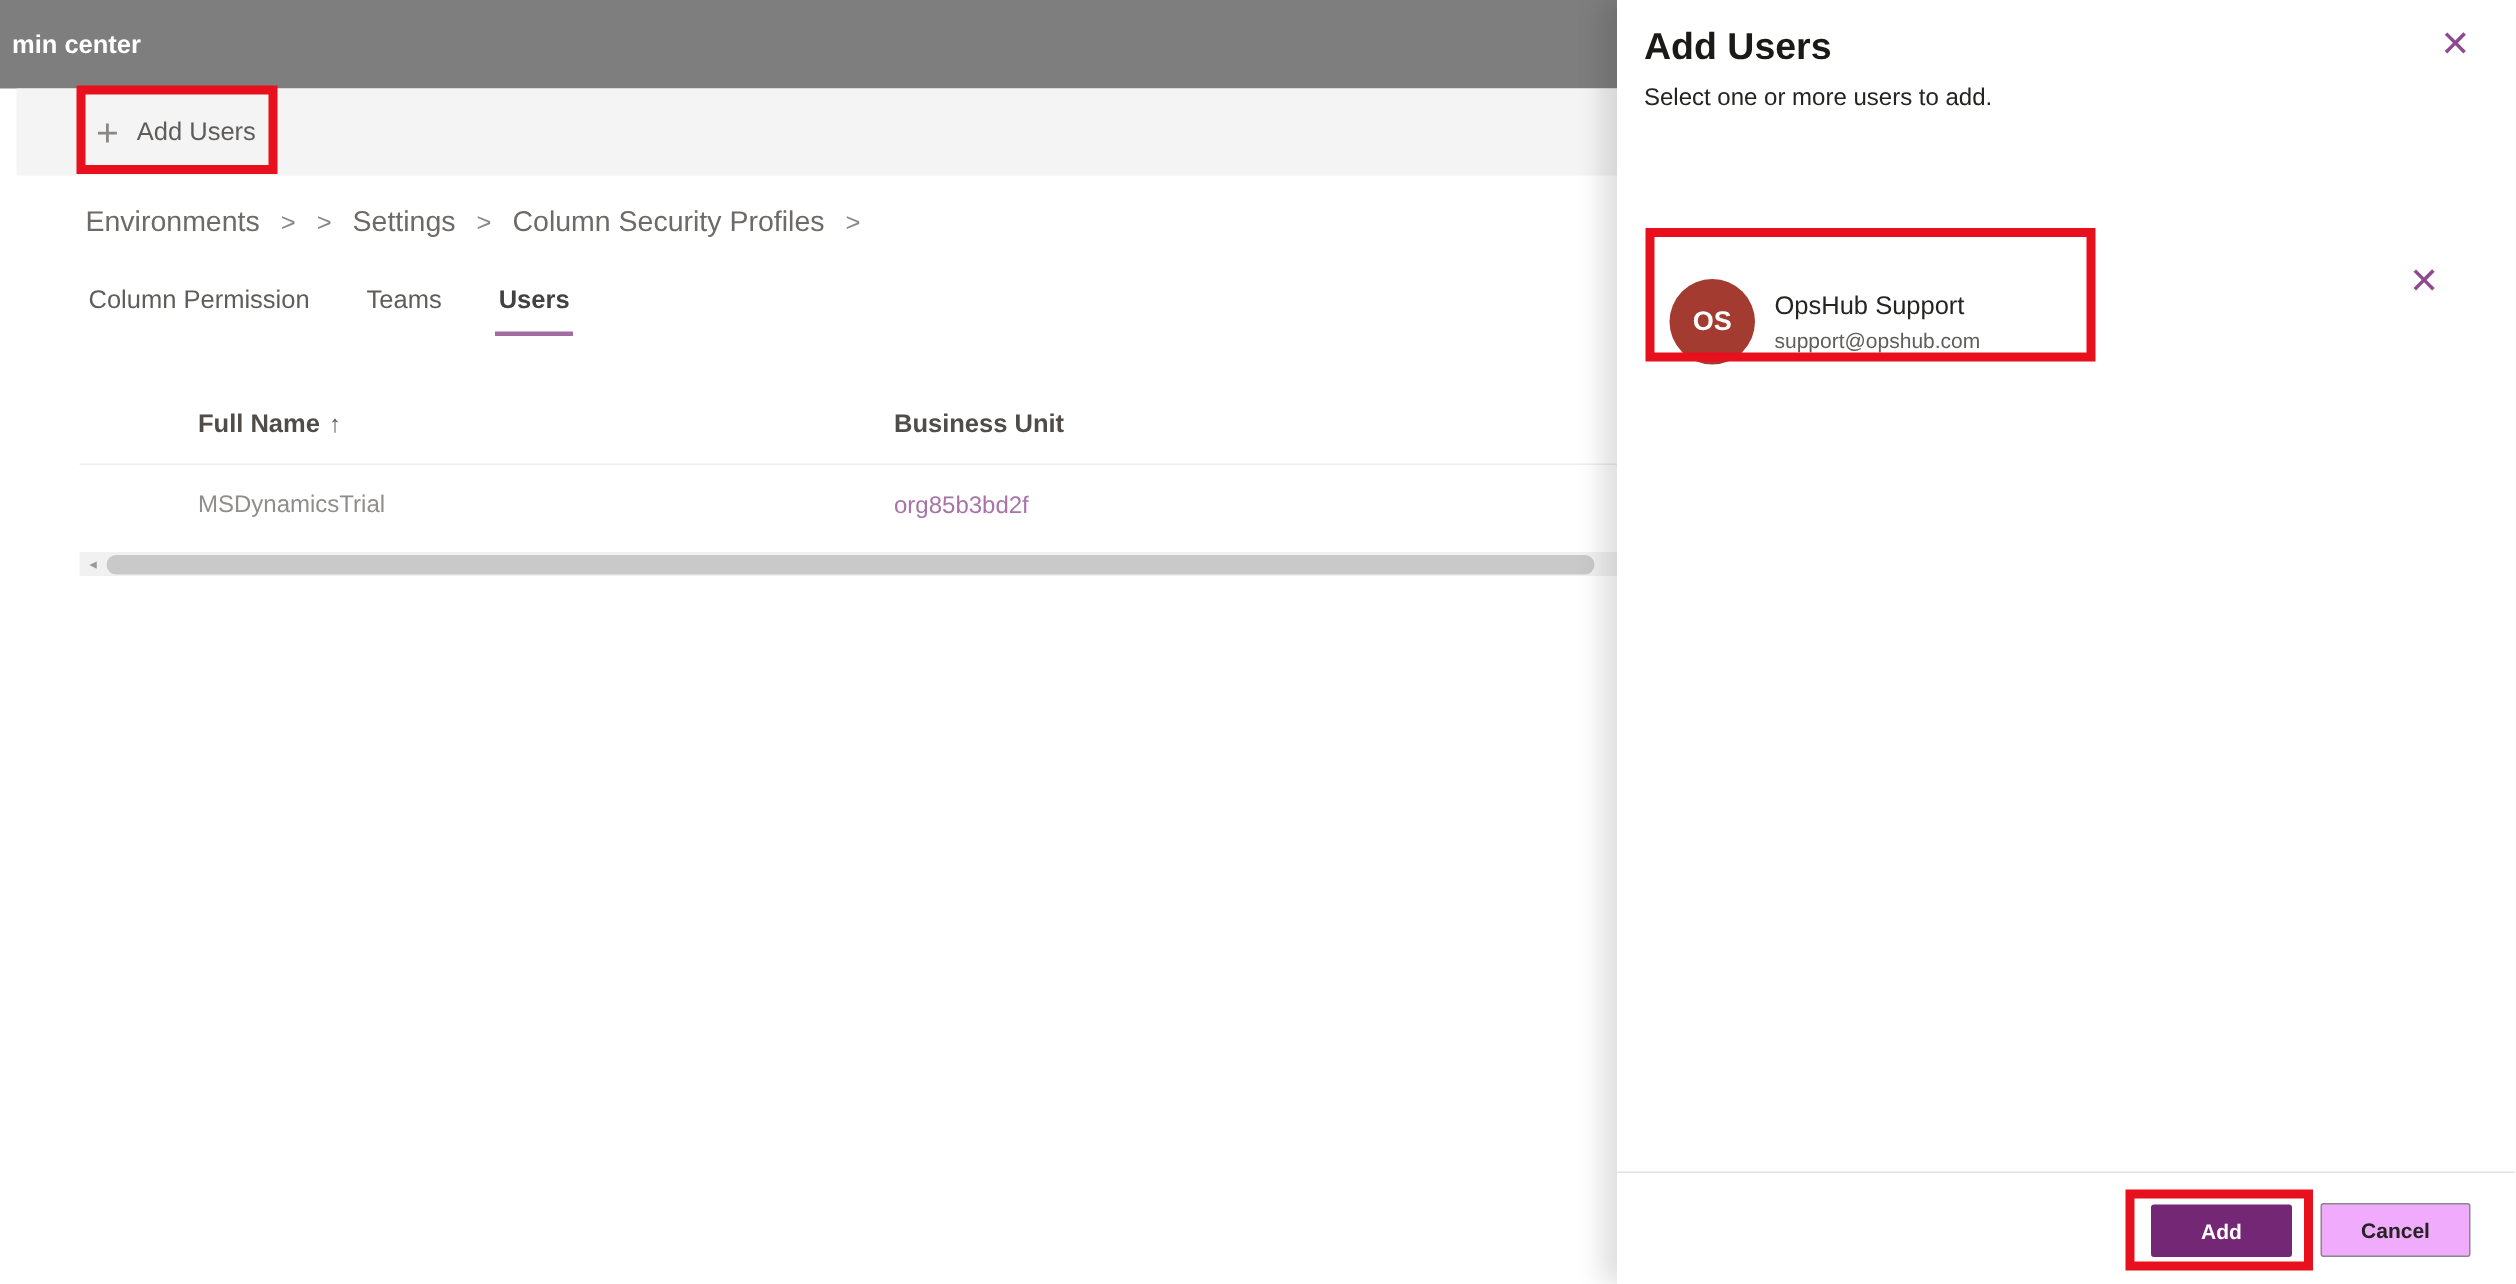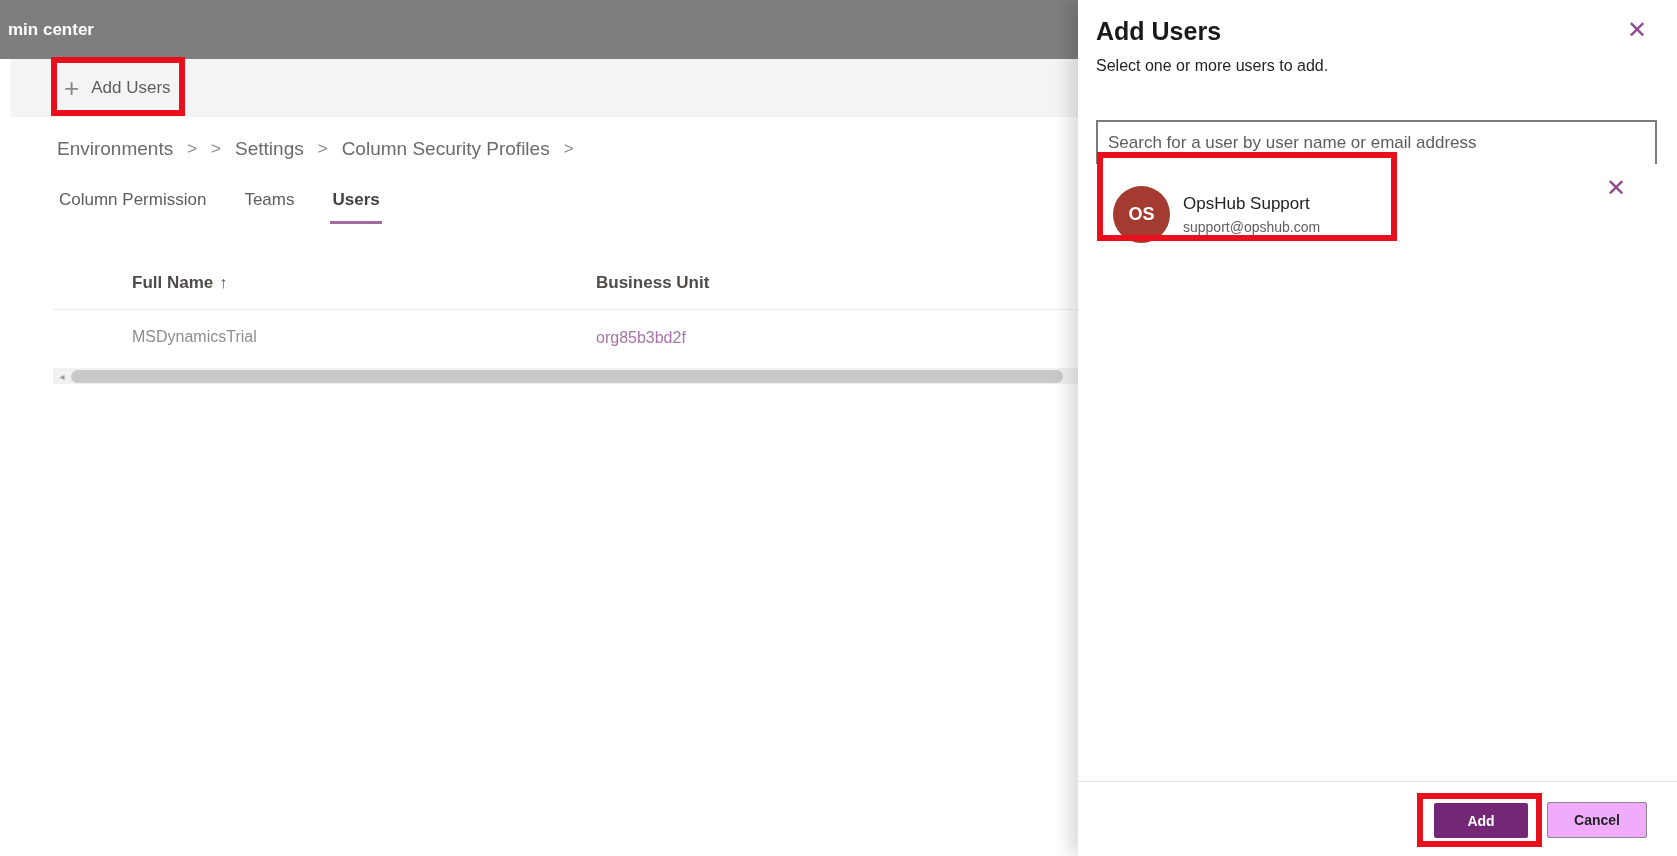--- a/index.html
+++ b/index.html
@@ -122,23 +122,20 @@
   <div class="hscroll">
     <span class="hscroll-arrow">◂</span>
     <div class="hscroll-thumb"></div>
   </div>
 
   <div class="panel">
     <div class="panel-title">Add Users</div>
     <div class="panel-close">✕</div>
     <div class="panel-subtitle">Select one or more users to add.</div>
 
-    <div class="search-box">
-      <input class="search-input" type="text" placeholder="Search for a user by user name or email address" style="">
-    </div>
 
     <div class="user-card">
       <div class="avatar">OS</div>
       <div class="user-meta">
         <div class="user-name">OpsHub Support</div>
         <div class="user-email">support@opshub.com</div>
       </div>
     </div>
     <div class="remove-x">✕</div>
 

